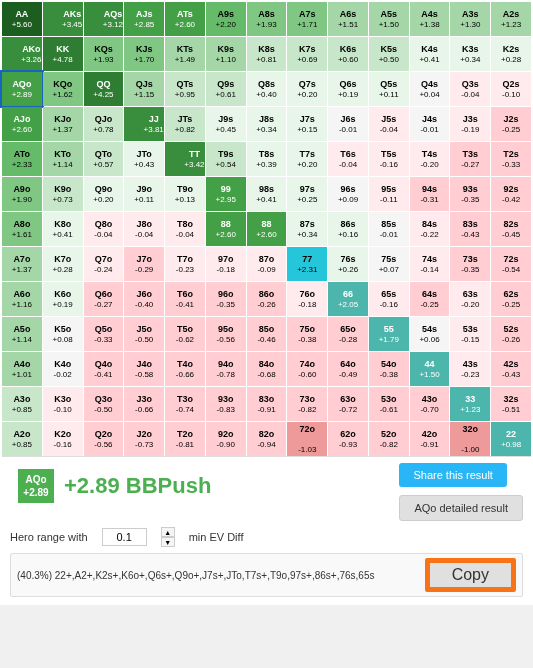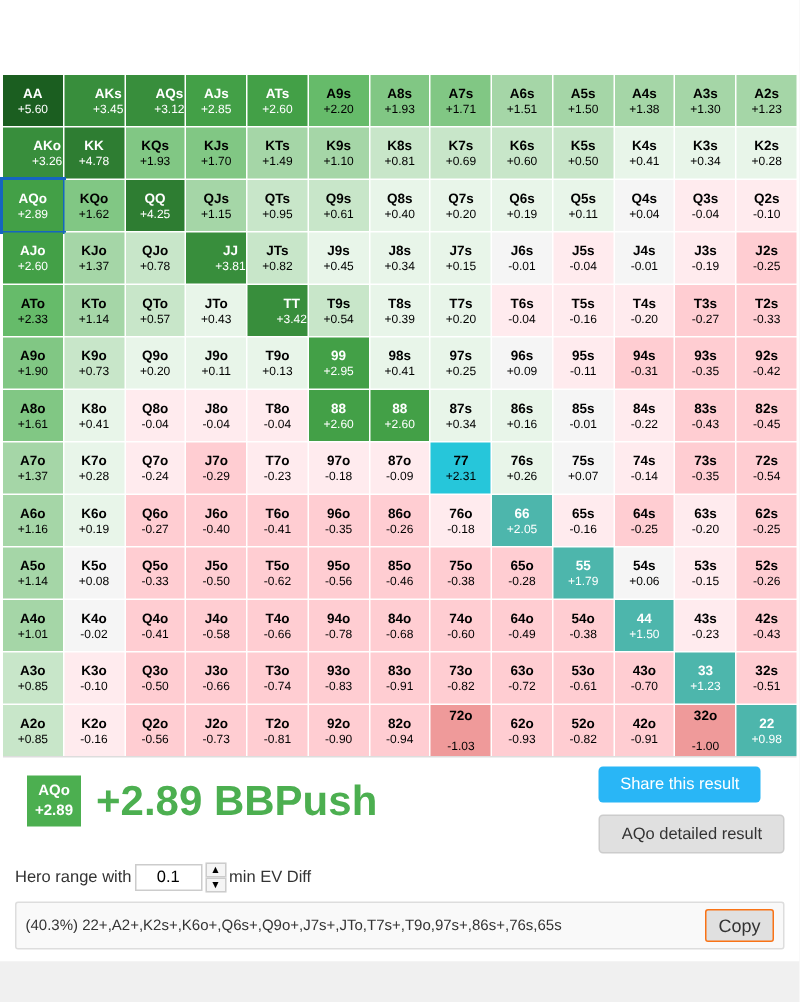--- a/index.html
+++ b/index.html
@@ -14,21 +14,20 @@
       width: 533px;
       background: #fff;
       padding: 2px;
     }
 
     .grid {
       display: grid;
       grid-template-columns: repeat(13, 1fr);
       gap: 1px;
       width: 100%;
-      margin-top: 48px;
     }
 
     .cell {
       display: flex;
       flex-direction: column;
       align-items: center;
       justify-content: center;
       padding: 1px 0;
       min-height: 34px;
       cursor: default;
@@ -79,21 +78,21 @@
       font-weight: bold;
       font-size: 10px;
       padding: 4px 5px;
       margin-right: 10px;
       line-height: 1.3;
       min-width: 36px;
       text-align: center;
     }
 
     .selected-ev-text {
-      font-size: 28px;
+      font-size: 22px;
       font-weight: bold;
       color: #4CAF50;
     }
 
     .buttons-row {
       display: flex;
       justify-content: flex-end;
       gap: 4px;
       margin-bottom: 6px;
     }
@@ -114,21 +113,21 @@
       border: 1px solid #ccc;
       padding: 6px 14px;
       font-size: 11px;
       cursor: pointer;
       border-radius: 3px;
     }
 
     .hero-range-row {
       display: flex;
       align-items: center;
-      gap: 2px;
+      gap: 14px;
       margin-bottom: 6px;
       font-size: 11px;
       color: #333;
     }
 
     .hero-input {
       width: 45px;
       border: 1px solid #ccc;
       padding: 2px 4px;
       font-size: 11px;
@@ -167,23 +166,23 @@
       flex: 1;
       font-size: 10px;
       white-space: nowrap;
       overflow: hidden;
       text-overflow: ellipsis;
     }
 
     .btn-copy {
       background: #e0e0e0;
       color: #333;
-      border: 1px solid #f97316;
-      padding: 3px 8px;
-      font-size: 12px;
+      border: 5px solid #f97316;
+      padding: 3px 22px;
+      font-size: 16px;
       cursor: pointer;
       border-radius: 2px;
       white-space: nowrap;
     }
   </style>
 </head>
 <body>
 
 <div class="grid-container">
   <div class="grid" id="hand-grid">

